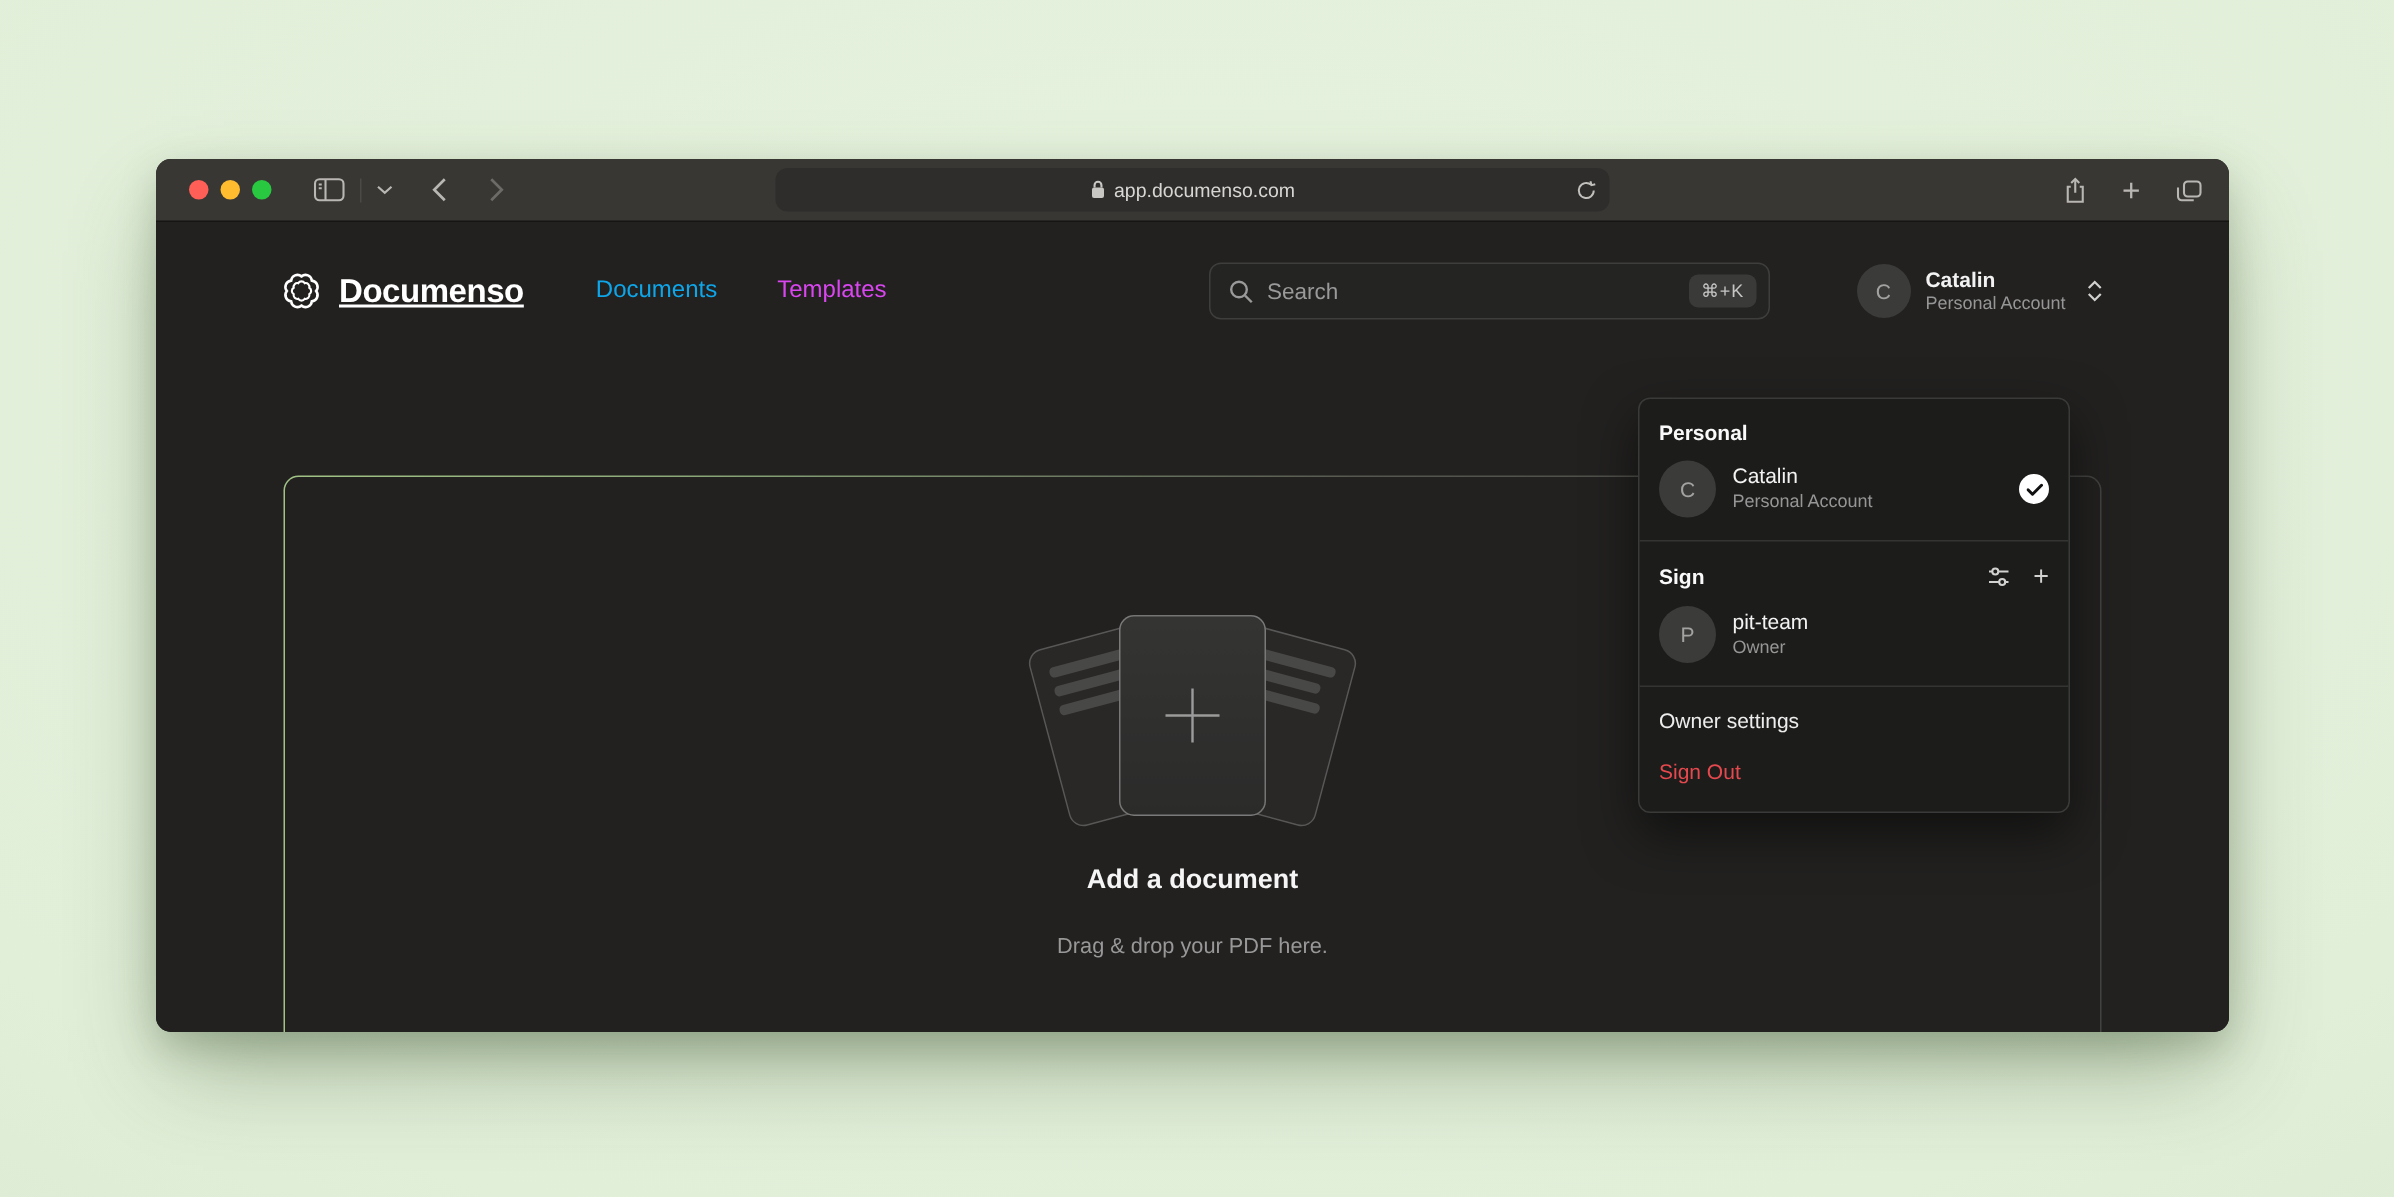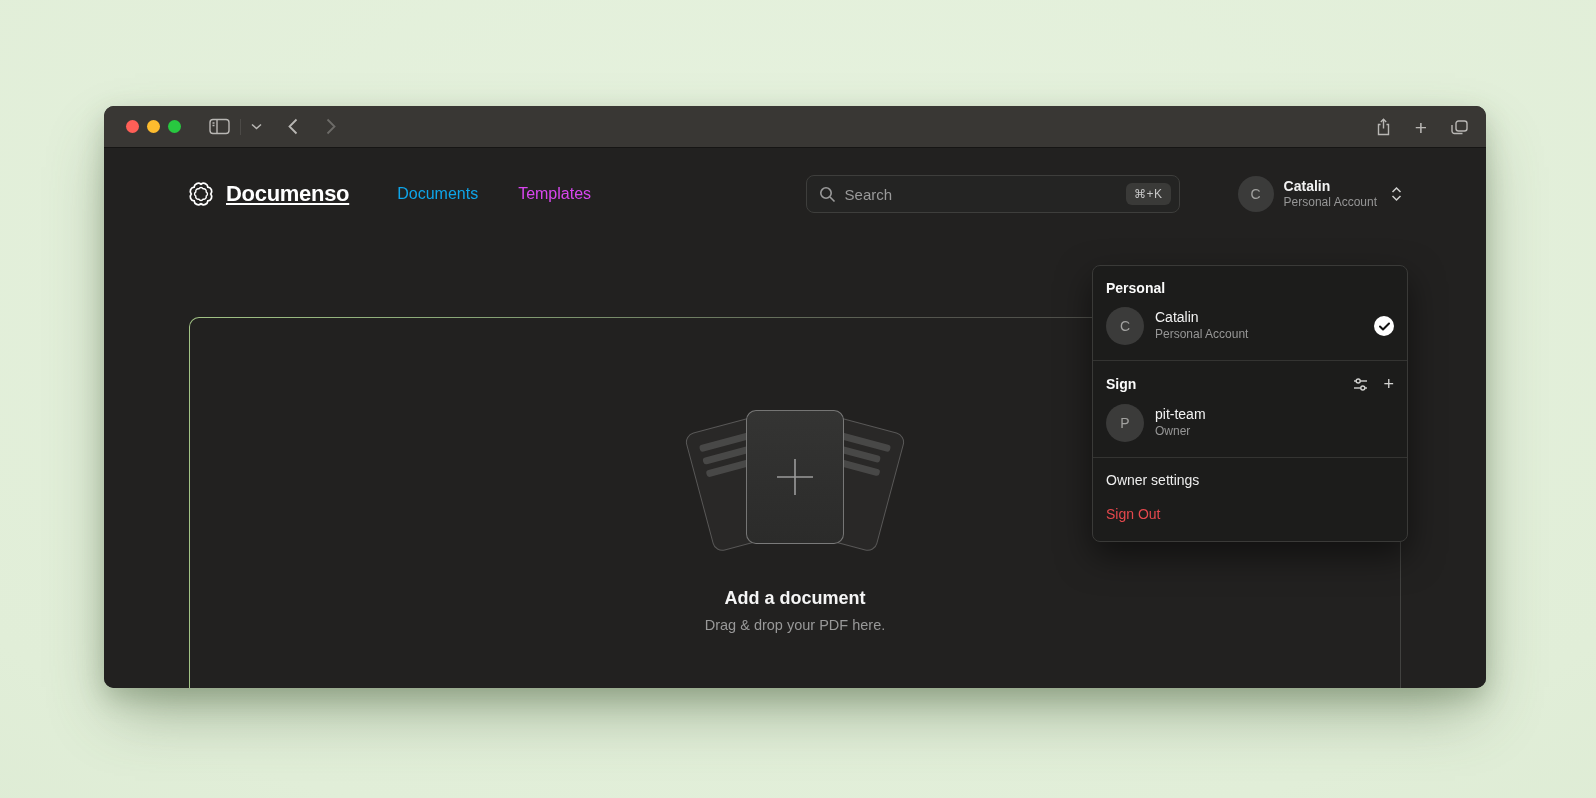--- a/index.html
+++ b/index.html
@@ -82,26 +82,26 @@
   .card.left  { left:28px;  transform:rotate(-15deg); }
   .card.right { right:28px; transform:rotate(15deg); }
   .bar { height:7px; border-radius:3px; background:rgba(255,255,255,.15); }
   .bar.b1{ width:100%; } .bar.b2{ width:88%; } .bar.b3{ width:94%; }
   .card.center {
     width:98px; height:134px; left:50%; top:4px; transform:translateX(-50%);
     background:linear-gradient(180deg,#343433 0%, #2b2b2a 100%);
     border-color:rgba(255,255,255,.35);
     display:flex; align-items:center; justify-content:center;
   }
-  .dz-title { margin-top:32px; color:#f5f5f5; font-size:18px; font-weight:700; }
-  .dz-sub { margin-top:8px; color:#989898; font-size:14.5px; }
+  .dz-title { margin-top:20px; color:#f5f5f5; font-size:18px; font-weight:700; }
+  .dz-sub { margin-top:26px; color:#989898; font-size:14.5px; }
 
   
   .menu {
-    position:absolute; left:988px; top:117px; width:316px; z-index:20;
+    position:absolute; left:988px; top:117px; width:288px; z-index:20;
     background:#1c1c1b; border:1px solid #3a3a38; border-radius:8px;
     box-shadow:0 14px 34px rgba(0,0,0,.5); color:#eee;
   }
   .menu-section { padding:6px 0; }
   .menu-label-row { display:flex; align-items:center; justify-content:space-between; padding:8px 13px 4px; }
   .menu-label { font-size:14px; font-weight:700; color:#fafafa; }
   .label-icons { display:flex; align-items:center; gap:14px; color:#d2d2d0; }
   .label-icons .plus-glyph { font-size:18px; color:#d2d2d0; }
   .icon-btn { background:none; border:none; color:inherit; display:flex; align-items:center; cursor:pointer; padding:0; }
   .menu-row { display:flex; align-items:center; gap:11px; padding:7px 13px 9px; cursor:pointer; }
@@ -147,20 +147,35 @@
       <button class="chrome-btn">
         <svg width="10" height="17" viewBox="0 0 10 17" fill="none" stroke="currentColor" stroke-width="1.8">
             <path d="M8.5 1.5 L1.5 8.5 L8.5 15.5"></path>
           </svg>
       </button>
       <button class="chrome-btn dim">
         <svg width="10" height="17" viewBox="0 0 10 17" fill="none" stroke="currentColor" stroke-width="1.8">
             <path d="M1.5 1.5 L8.5 8.5 L1.5 15.5"></path>
           </svg>
       </button>
+    </div>
+    <div class="urlbar">
+      <span class="lock">
+        <svg width="10" height="13" viewBox="0 0 10 13" fill="currentColor">
+            <path d="M2 5 V3.5 a3 3 0 0 1 6 0 V5 h-1.4 V3.5 a1.6 1.6 0 0 0-3.2 0 V5 Z"></path>
+            <rect x="1" y="5" width="8" height="7" rx="1.4"></rect>
+          </svg>
+      </span>
+      <span>app.documenso.com</span>
+      <span class="reload">
+        <svg width="13" height="14" viewBox="0 0 13 14" fill="none" stroke="currentColor" stroke-width="1.3">
+          <path d="M11.5 7 a5 5 0 1 1 -1.7 -3.75"></path>
+            <path d="M9.3 0.8 L10 3.4 L12.5 2.8"></path>
+        </svg>
+      </span>
     </div>
     <div class="chrome-right">
       <button class="chrome-btn">
         <svg width="15" height="18" viewBox="0 0 15 18" fill="none" stroke="currentColor" stroke-width="1.4">
           <path d="M4.5 6.5 H2.5 V16.5 H12.5 V6.5 H10.5"></path>
             <line x1="7.5" y1="1.5" x2="7.5" y2="10.5"></line>
             <path d="M4.8 4 L7.5 1.3 L10.2 4"></path>
         </svg>
       </button>
       <button class="chrome-btn">

